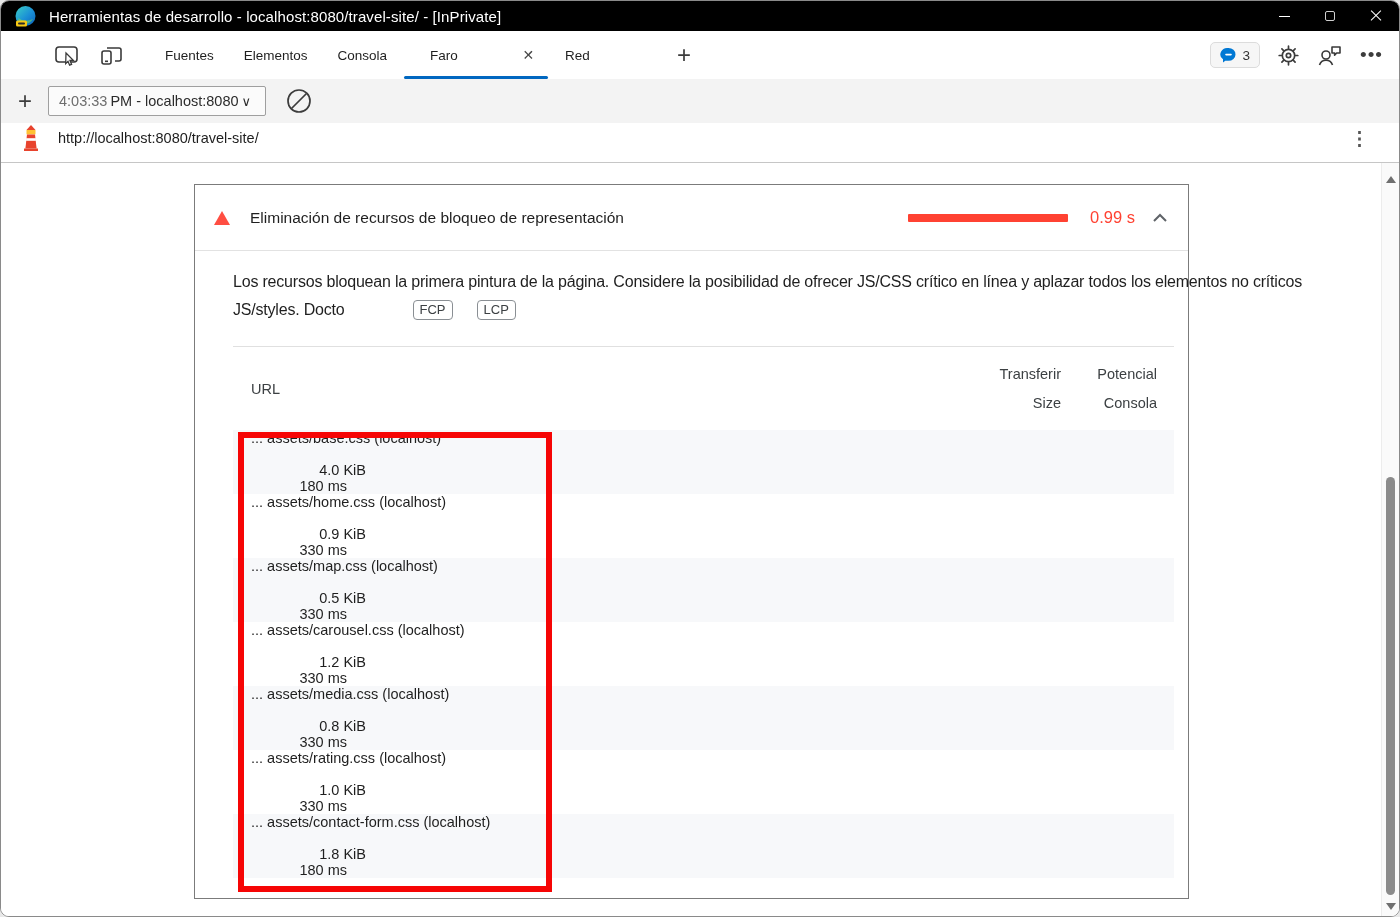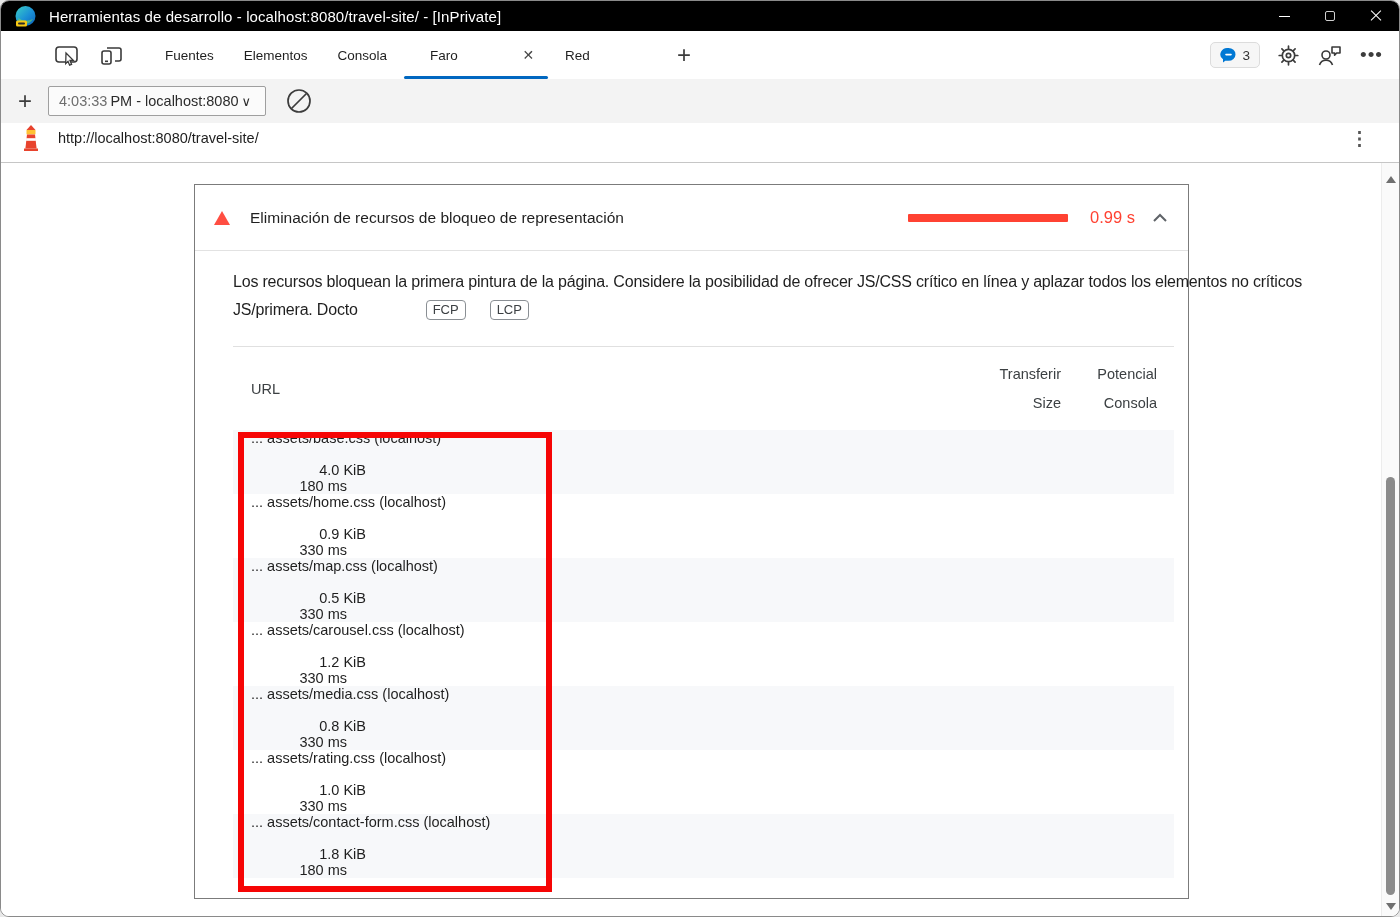--- a/index.html
+++ b/index.html
@@ -212,21 +212,21 @@
         <span class="chev">
           <svg width="16" height="10" viewBox="0 0 16 10">
             <polyline points="2,8 8,2 14,8" fill="none" stroke="#5f6368" stroke-width="2"></polyline>
           </svg>
         </span>
       </div>
 
       <div class="card-body">
         <div class="desc-1">Los recursos bloquean la primera pintura de la página. Considere la posibilidad de ofrecer JS/CSS crítico en línea y aplazar todos los elementos no críticos</div>
         <div class="desc-row">
-          <span>JS/primera. Docto</span>
+          <span>JS/styles. Docto</span>
           <span class="chips">
             <span class="chip">FCP</span>
             <span class="chip">LCP</span>
           </span>
         </div>
 
         <div class="tbl">
           <div class="thead">
             <div class="c-url">URL</div>
             <div class="c-size h2line">

